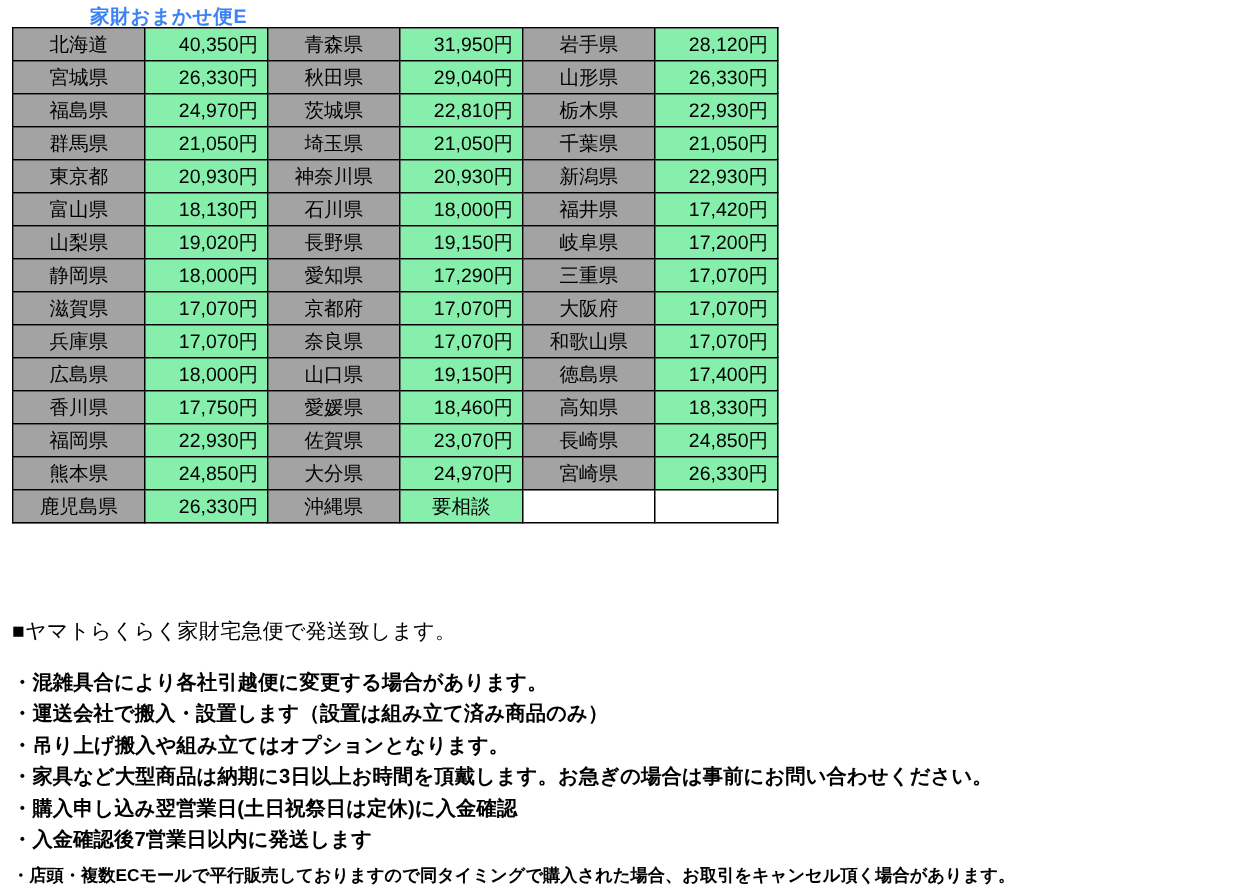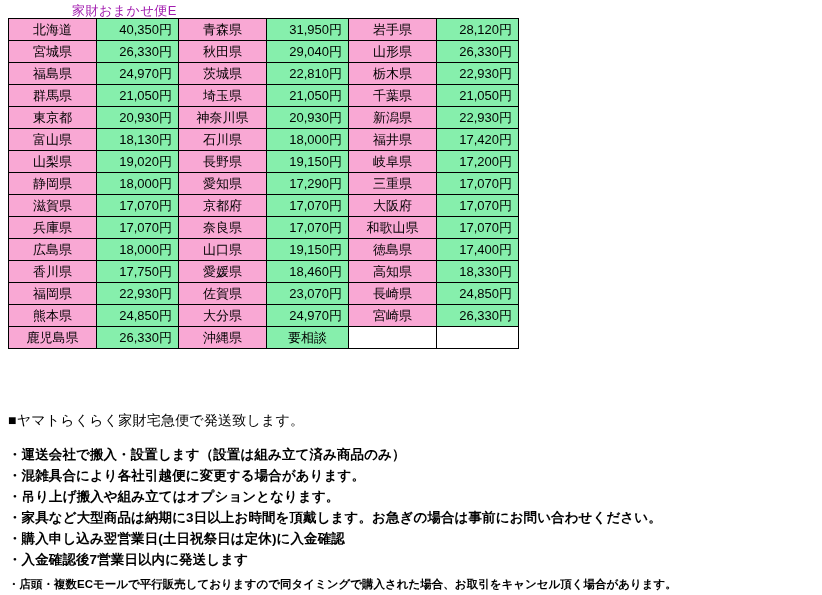--- a/index.html
+++ b/index.html
@@ -14,45 +14,45 @@
     color: #000000;
     overflow: hidden;
   }
   .page {
     position: relative;
     width: 822px;
     height: 595px;
   }
   .title {
     position: absolute;
-    left: 72px;
+    left: 60px;
     top: 2px;
     font-size: 13px;
-    color: #a21caf;
-    font-weight: normal;
+    color: #3b82f6;
+    font-weight: bold;
     letter-spacing: 0.5px;
     white-space: nowrap;
   }
   table.fee-table {
     position: absolute;
     left: 8px;
     top: 18px;
     border-collapse: collapse;
     table-layout: fixed;
     width: 510px;
   }
   table.fee-table td {
     border: 1px solid #000000;
     height: 22px;
     font-size: 13px;
     padding: 0 6px;
     box-sizing: border-box;
   }
   td.pref {
-    background: #f9a8d4;
+    background: #a3a3a3;
     text-align: center;
     width: 88px;
     font-weight: normal;
   }
   td.price {
     background: #86efac;
     text-align: right;
     width: 82px;
   }
   td.price.note {
@@ -215,22 +215,22 @@
           <td class="price note">要相談</td>
           <td class="empty"></td>
           <td class="empty"></td>
         </tr>
       </tbody>
   </table>
 
   <div class="notes">
     <div class="note-heading">■ヤマトらくらく家財宅急便で発送致します。</div>
     <div>
+        <div class="note-line">・混雑具合により各社引越便に変更する場合があります。</div>
         <div class="note-line">・運送会社で搬入・設置します（設置は組み立て済み商品のみ）</div>
-        <div class="note-line">・混雑具合により各社引越便に変更する場合があります。</div>
         <div class="note-line">・吊り上げ搬入や組み立てはオプションとなります。</div>
         <div class="note-line">・家具など大型商品は納期に3日以上お時間を頂戴します。お急ぎの場合は事前にお問い合わせください。</div>
         <div class="note-line">・購入申し込み翌営業日(土日祝祭日は定休)に入金確認</div>
         <div class="note-line">・入金確認後7営業日以内に発送します</div>
       </div>
     <div class="note-line small">・店頭・複数ECモールで平行販売しておりますので同タイミングで購入された場合、お取引をキャンセル頂く場合があります。</div>
   </div>
 
 </div>
 

